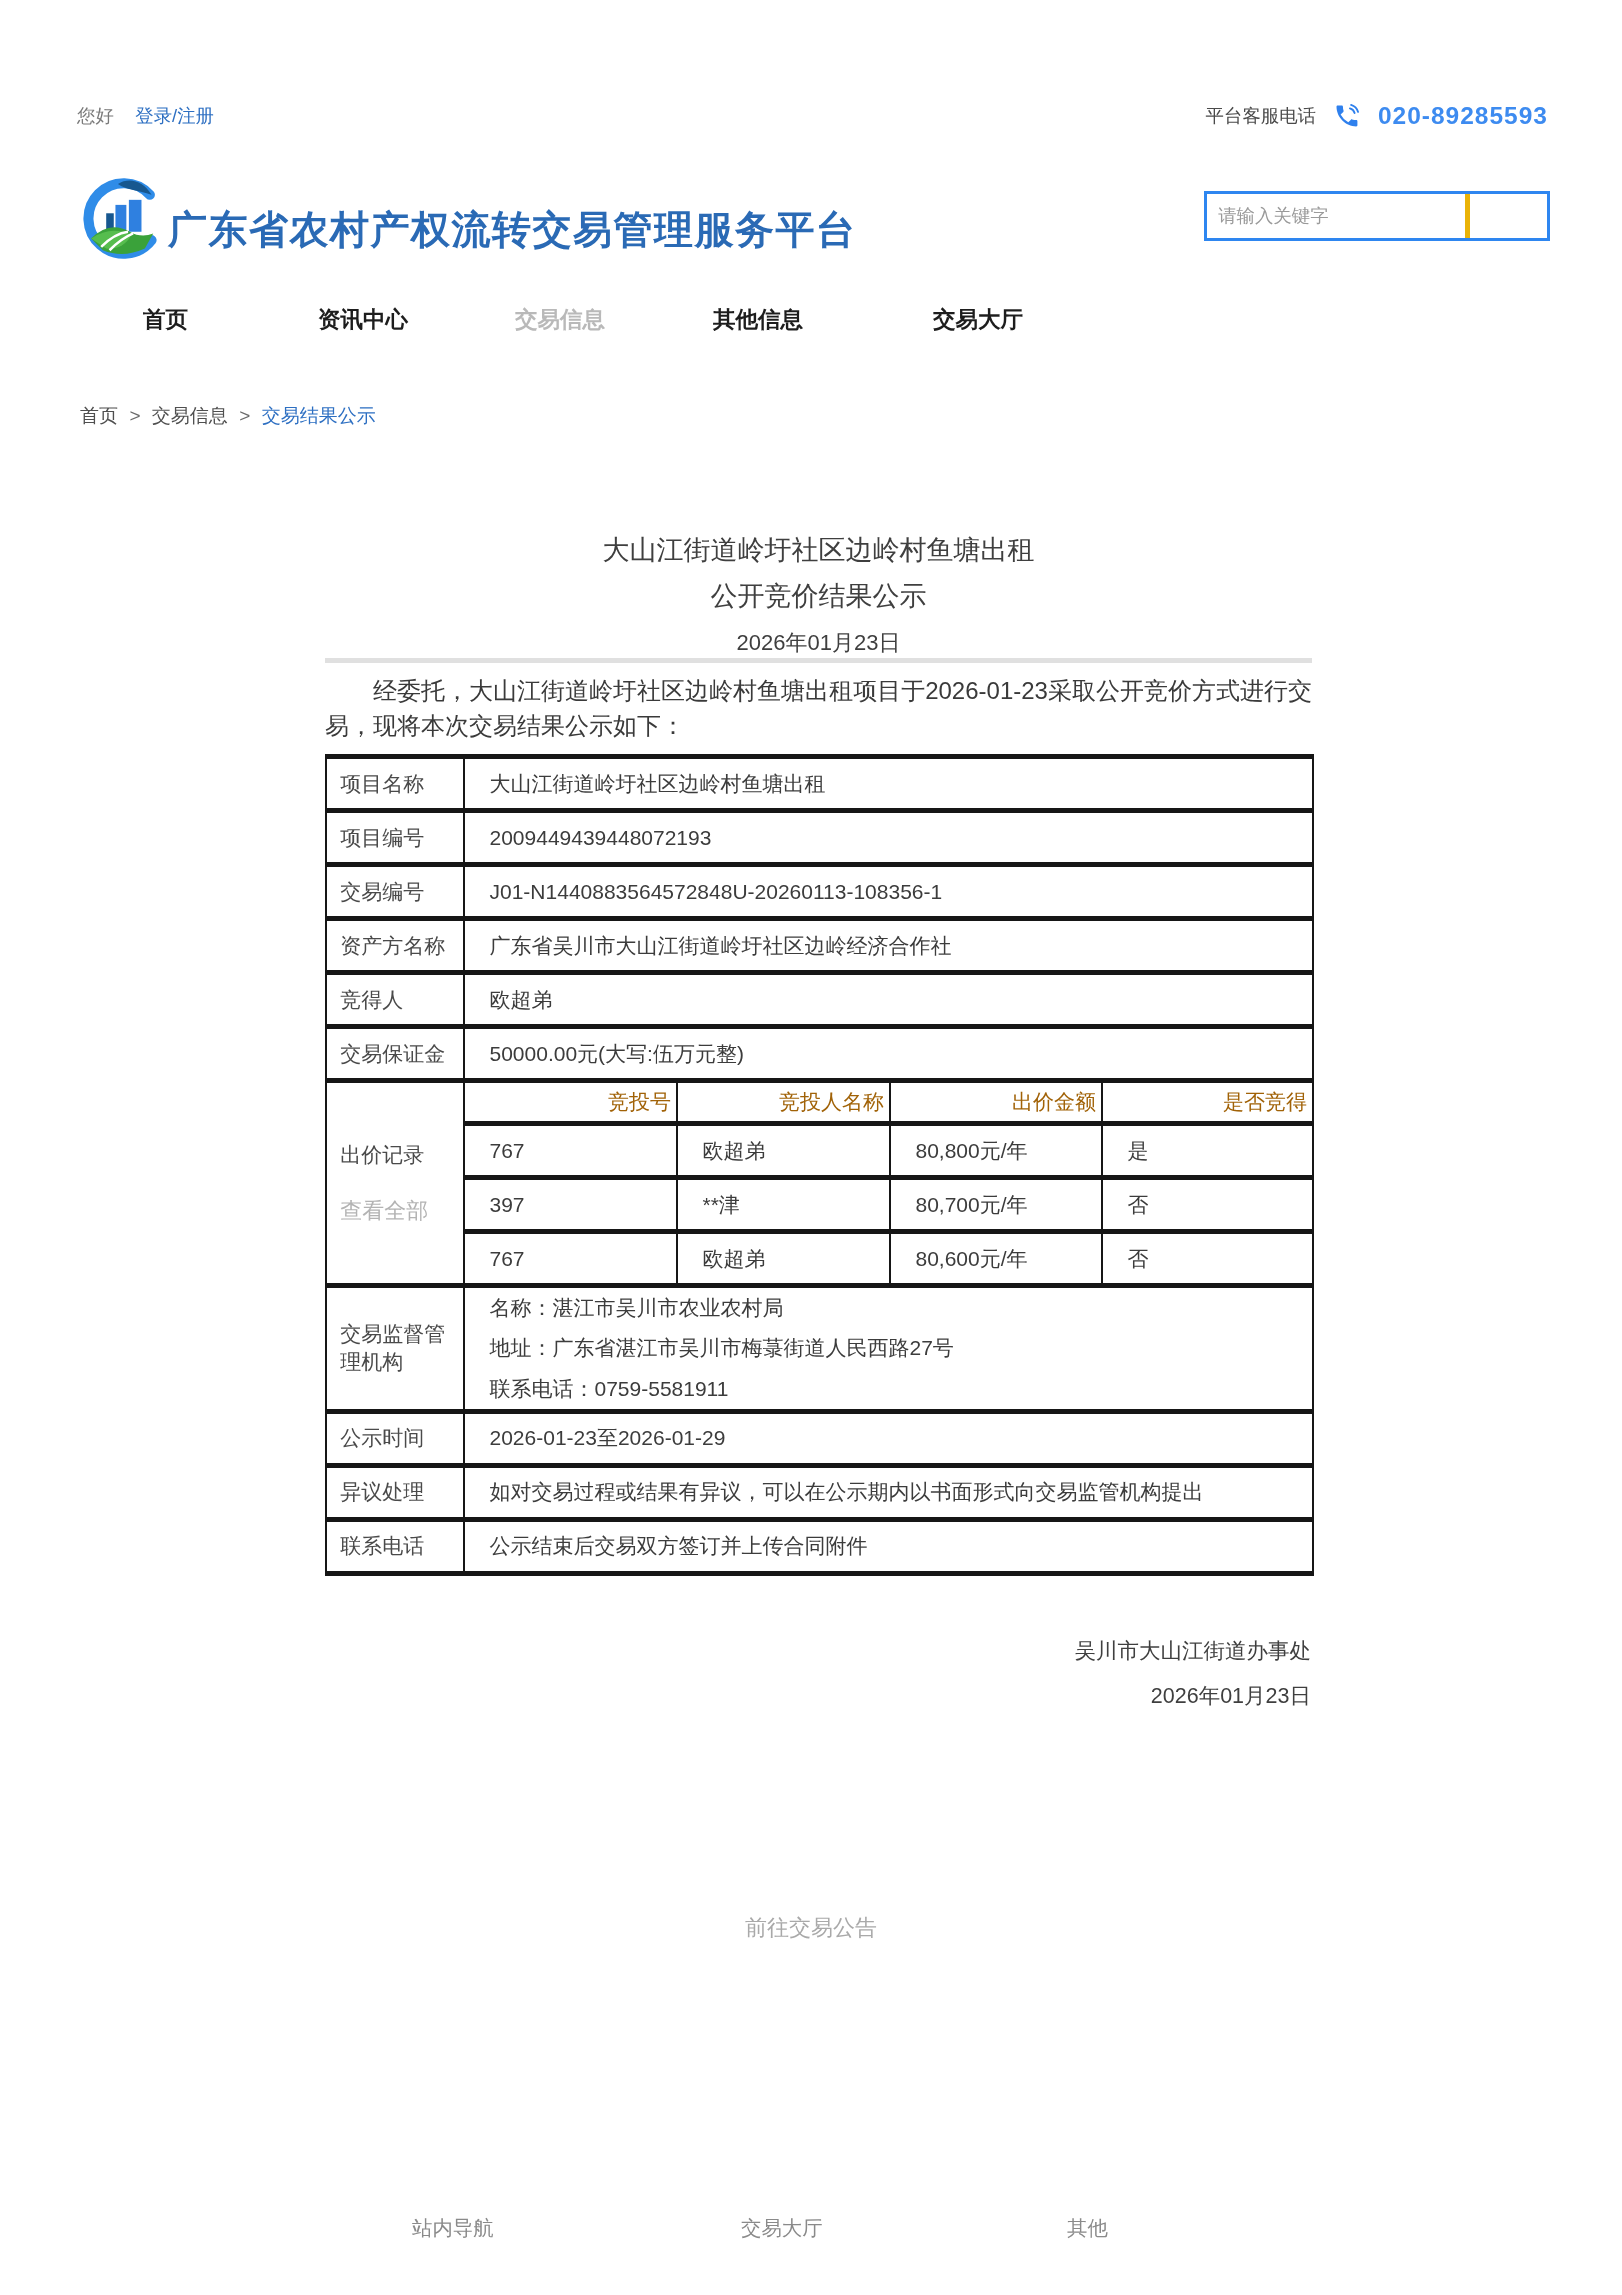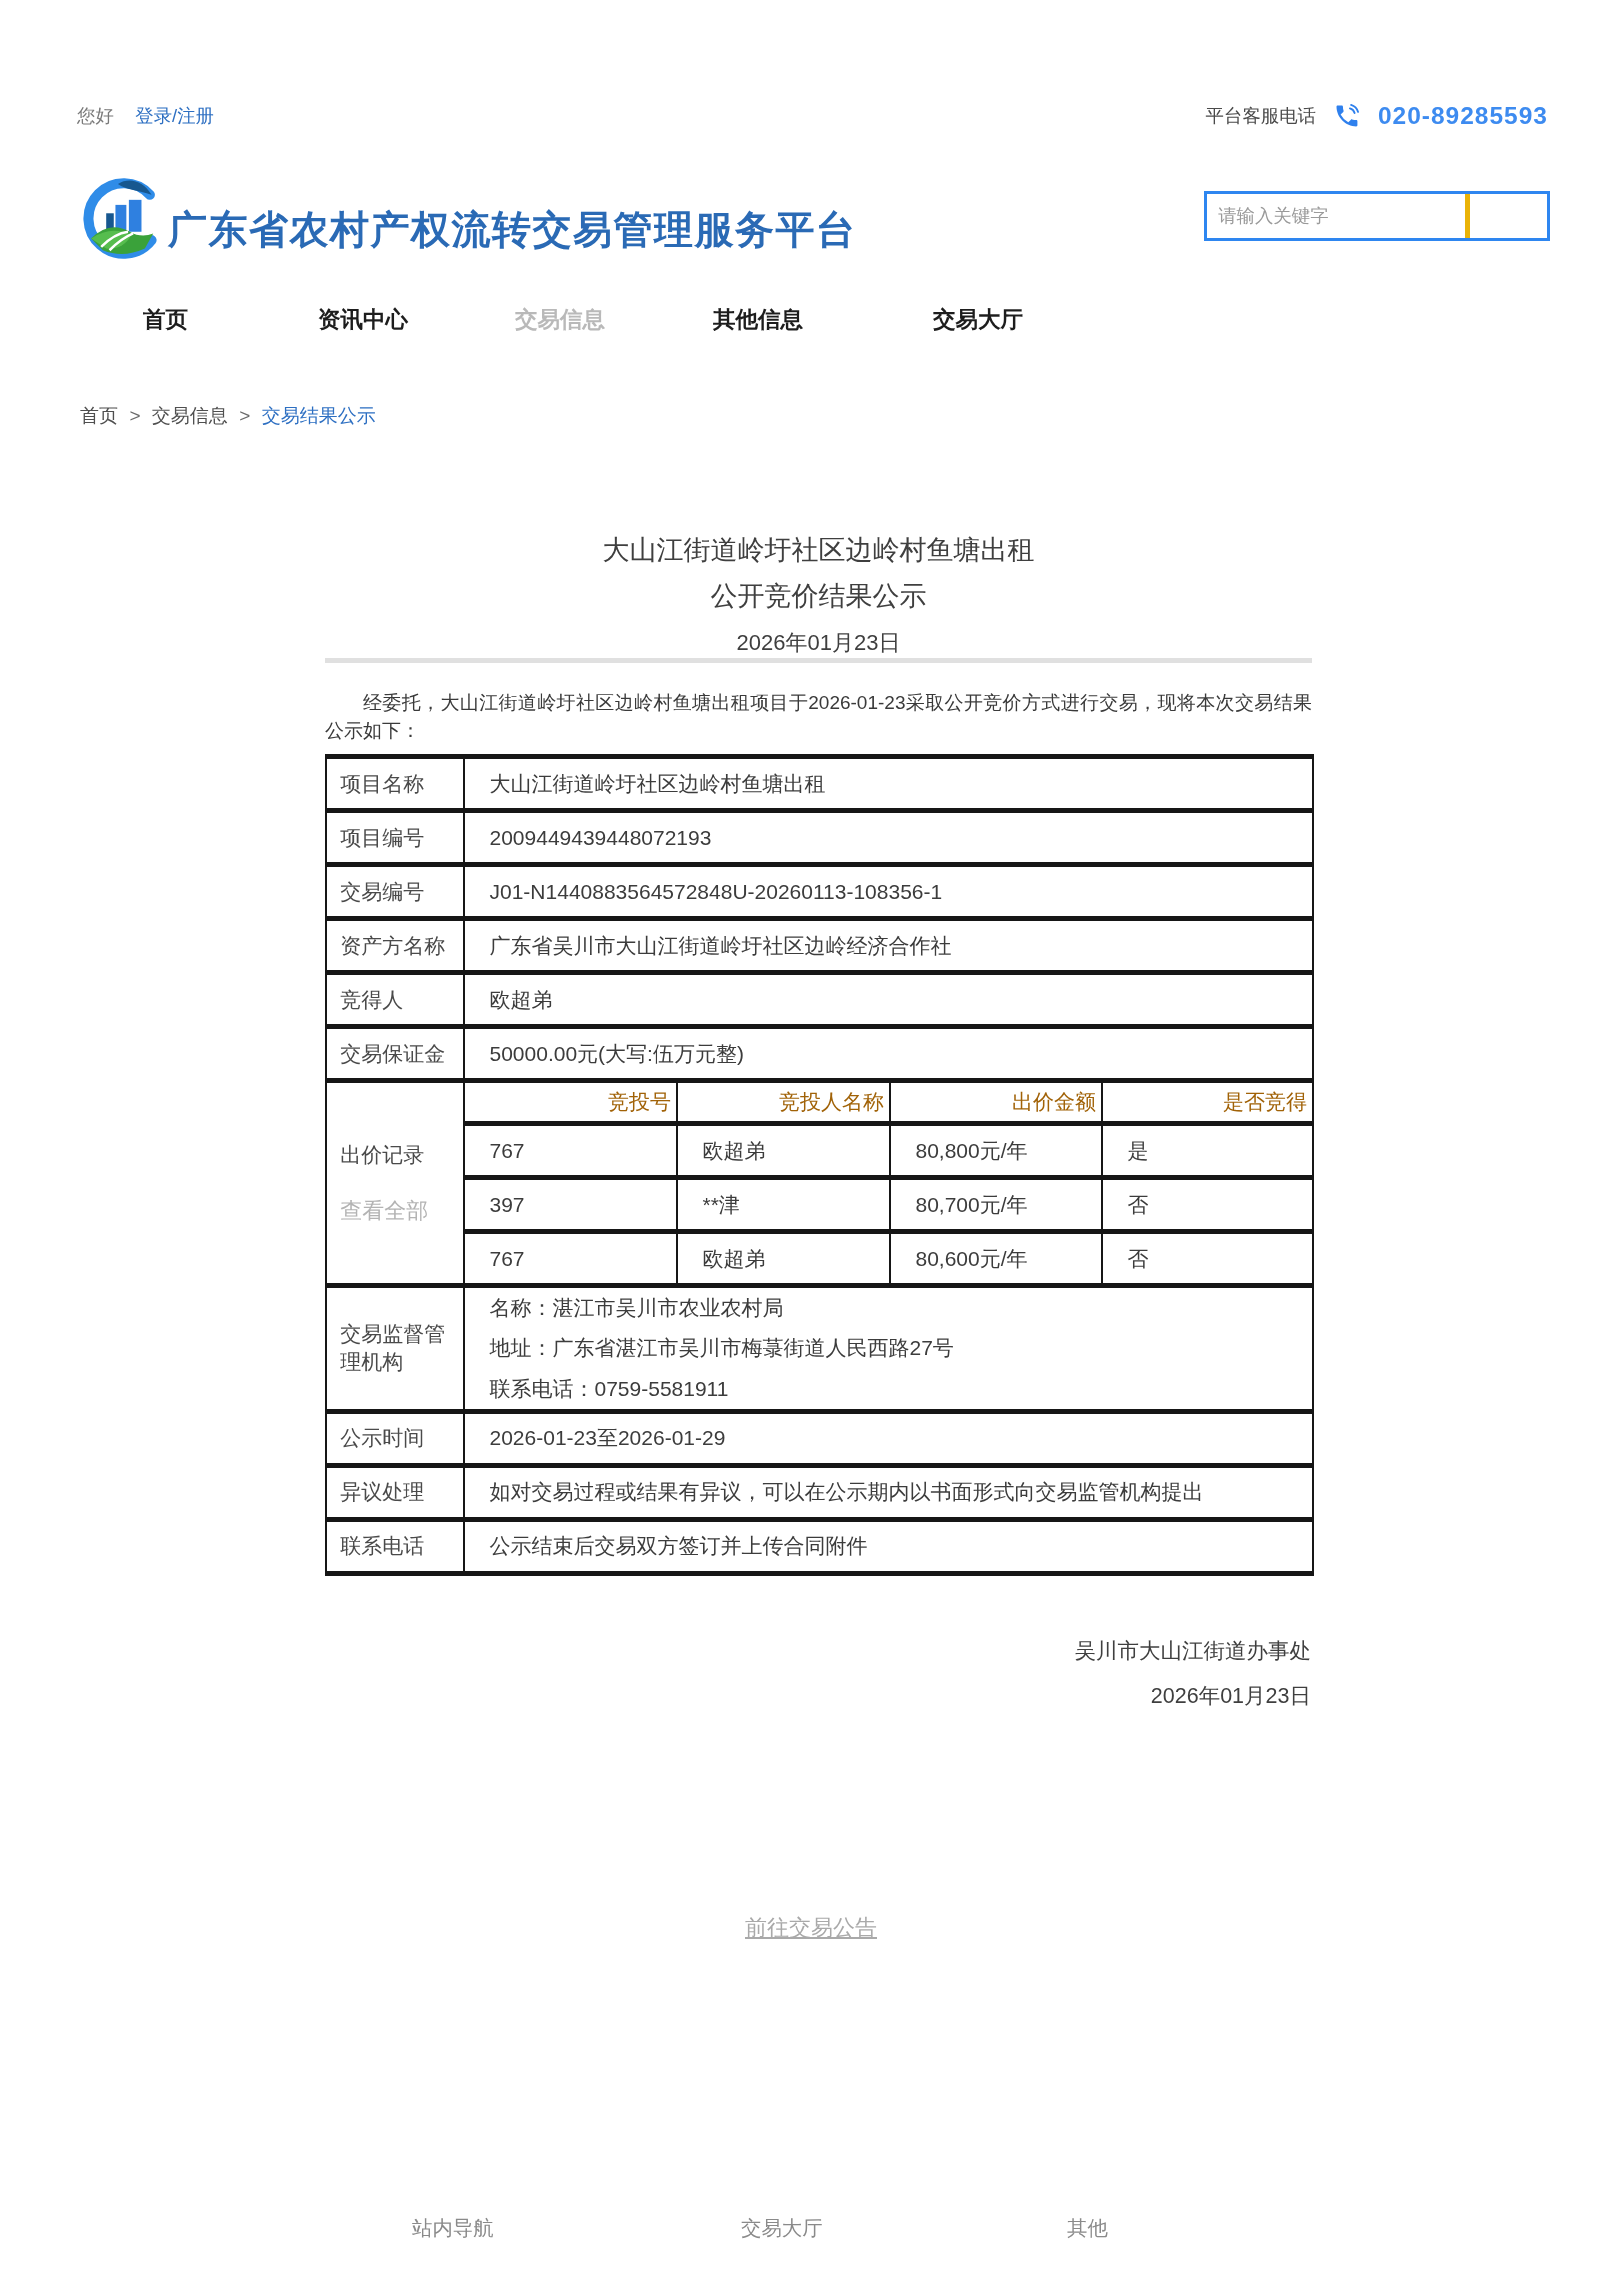--- a/index.html
+++ b/index.html
@@ -38,40 +38,40 @@
   
   .breadcrumb{position:absolute;left:80px;top:403px;font-size:19px;color:#4f4f4f;}
   .breadcrumb .sep{margin:0 6.1px;color:#6a6a6a;}
   .crumb{cursor:pointer;}
   .crumb-current{color:#2d6fc2;}
   
   .ann-title{position:absolute;left:325px;width:987px;top:532px;text-align:center;font-size:27px;color:#3f3f3f;}
   .ann-subtitle{position:absolute;left:325px;width:987px;top:578px;text-align:center;font-size:27px;color:#3f3f3f;}
   .ann-date{position:absolute;left:325px;width:987px;top:628px;text-align:center;font-size:22px;color:#3f3f3f;}
   .divider{position:absolute;left:325px;width:987px;top:658px;height:5.1px;background:#e0e0e0;}
-  .intro{position:absolute;left:325px;width:987px;top:674px;font-size:19px;line-height:1.45;
-    color:#3a3a3a;text-indent:2em;text-align:justify;margin-top:15px;}
+  .intro{position:absolute;left:325px;width:987px;top:674px;font-size:24px;line-height:1.45;
+    color:#3a3a3a;text-indent:2em;text-align:justify;}
   
   table.detail{position:absolute;left:325px;top:754px;width:987px;border-collapse:collapse;
     table-layout:fixed;font-size:21px;color:#3c3c3c;}
   table.detail td{border:2px solid #161616;border-top-width:5.1px;border-bottom-width:5.1px;
     vertical-align:middle;padding:0 5.1px 0 24.5px;overflow:hidden;box-sizing:border-box;}
   table.detail td.lbl{padding-left:13.3px;color:#4a4a4a;}
   tr.r{height:54px;}
   tr.rh{height:43px;}
   tr.rsup{height:125px;}
   .bid-head{color:#a16207;text-align:right;}
   .viewall{margin-top:27px;font-size:22px;color:#b3b3b3;cursor:pointer;}
   td.sup-cell{padding-top:14.3px;padding-bottom:14.3px;}
   .sup-line{line-height:1.92;}
   
   .signature{position:absolute;right:311px;top:1639px;text-align:right;font-size:21.5px;color:#3f3f3f;}
   .signature div{margin-bottom:19.4px;line-height:1.2;}
   
-  .goto{position:absolute;left:0;width:100%;top:1913px;text-align:center;font-size:22px;color:#a9a9a9;cursor:pointer;text-decoration:underline;}
+  .goto{position:absolute;left:0;width:100%;top:1913px;text-align:center;font-size:22px;color:#a9a9a9;cursor:pointer;}
   
   .footer{position:absolute;left:0;top:2214px;width:100%;height:82px;font-size:20.4px;color:#8a8a8a;}
   .footer span{position:absolute;top:0;white-space:nowrap;}
   .footer span:nth-child(1){left:412px;}
   .footer span:nth-child(2){left:741px;}
   .footer span:nth-child(3){left:1067px;}
 </style>
 </head>
 <body>
 

